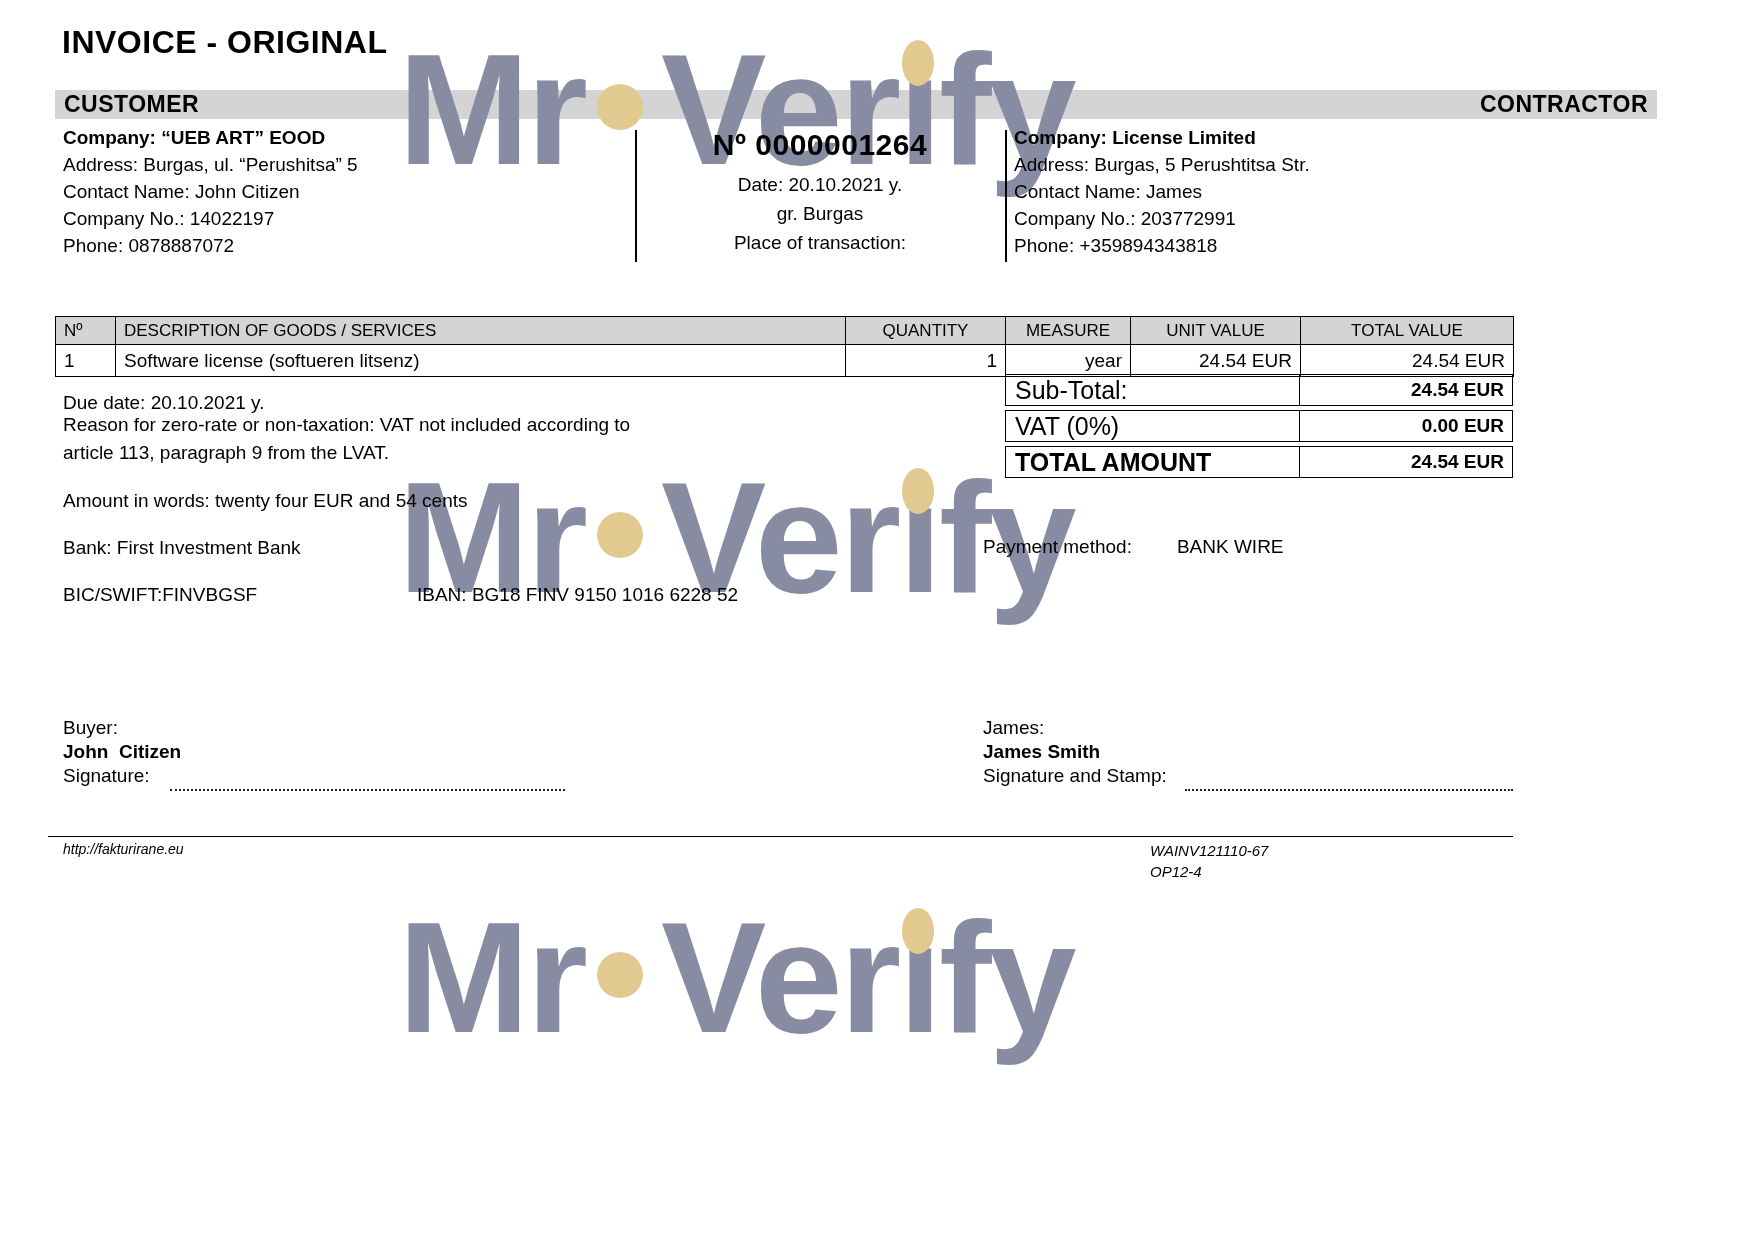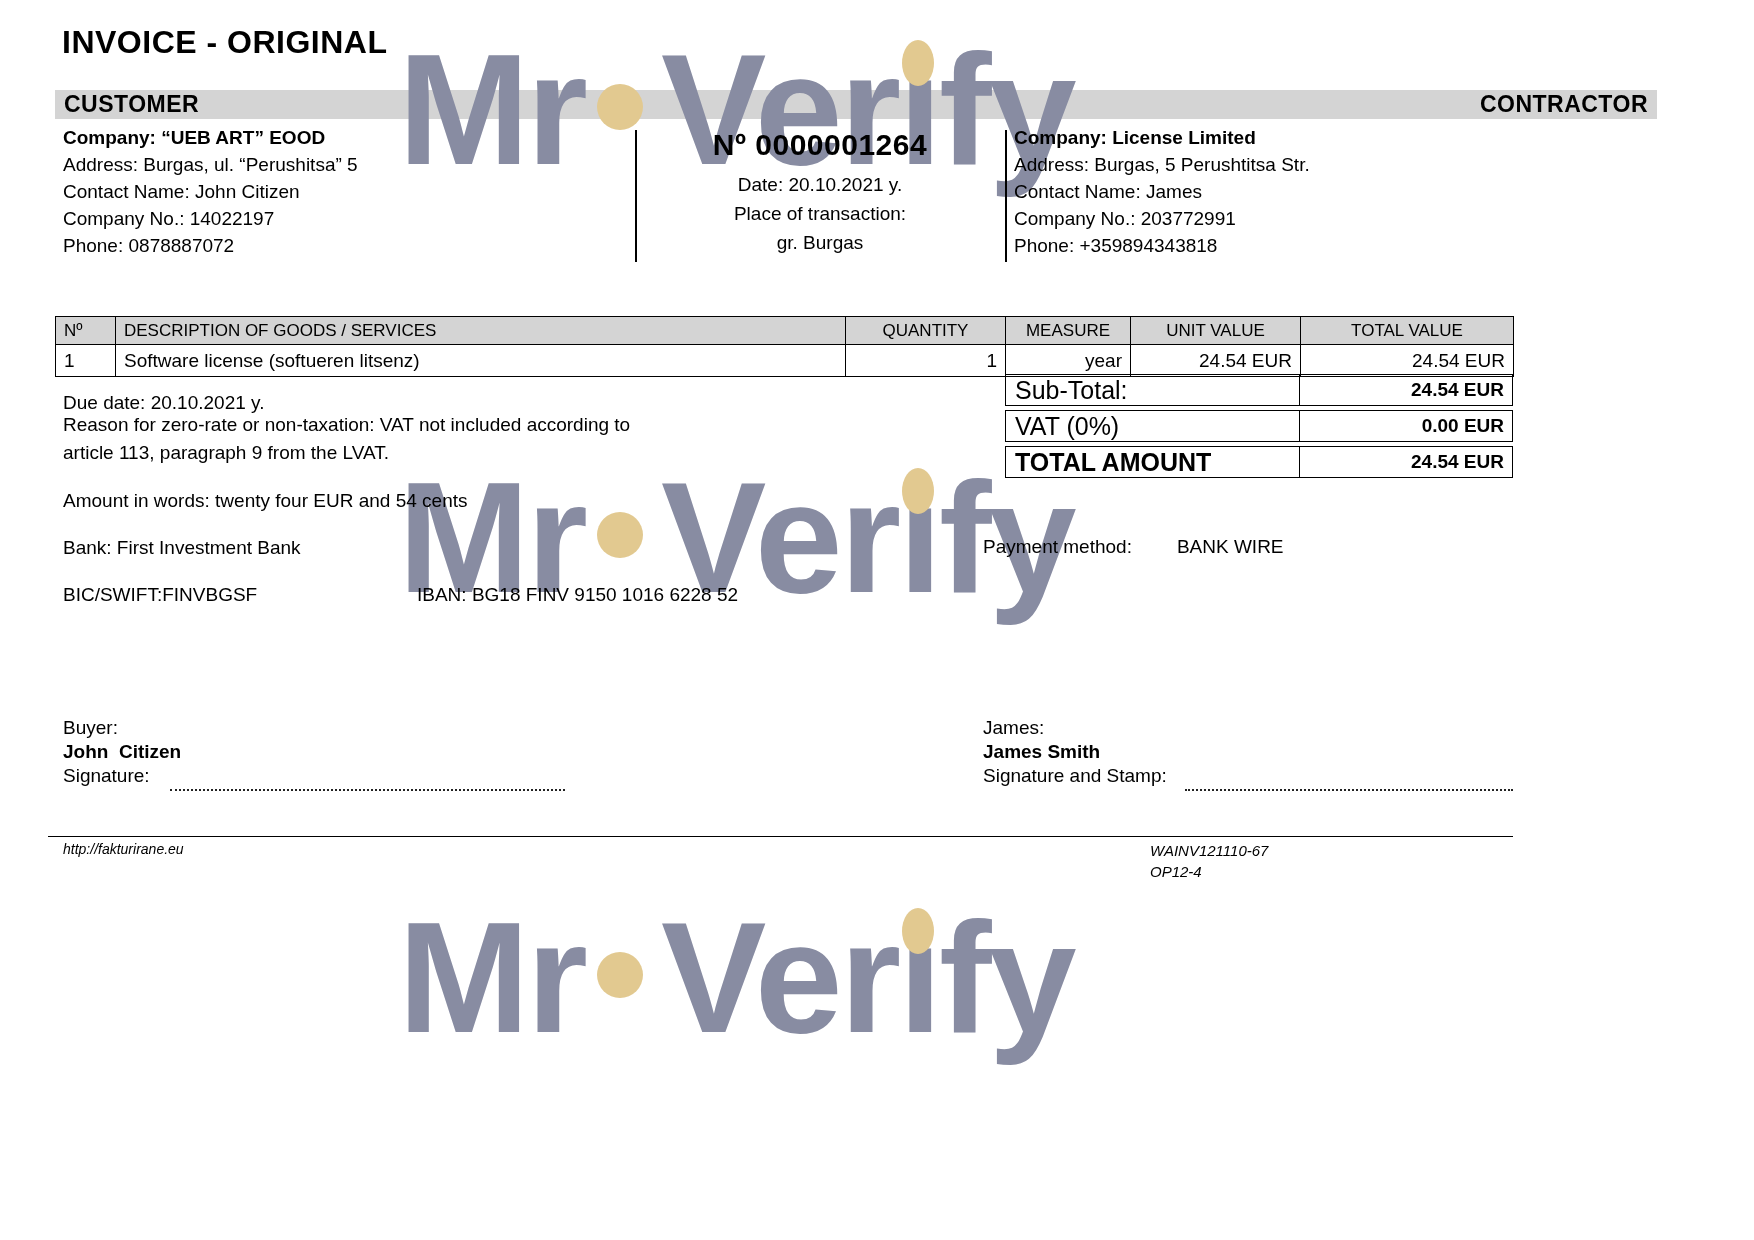--- a/index.html
+++ b/index.html
@@ -112,22 +112,22 @@
     <div>Phone: 0878887072</div>
   </div>
 
   <div class="vline vline1"></div>
   <div class="vline vline2"></div>
 
   <div class="lay center-block">
     <div class="inv-no"><span>Nº</span> <span>0000001264</span></div>
     <div class="center-lines">
       <div>Date: 20.10.2021 y.</div>
+      <div>gr. Burgas</div>
       <div>Place of transaction:</div>
-      <div>gr. Burgas</div>
     </div>
   </div>
 
   <div class="lay info contr">
     <div class="b">Company: License Limited</div>
     <div>Address: Burgas, 5 Perushtitsa Str.</div>
     <div>Contact Name: James</div>
     <div>Company No.: 203772991</div>
     <div>Phone: +359894343818</div>
   </div>

